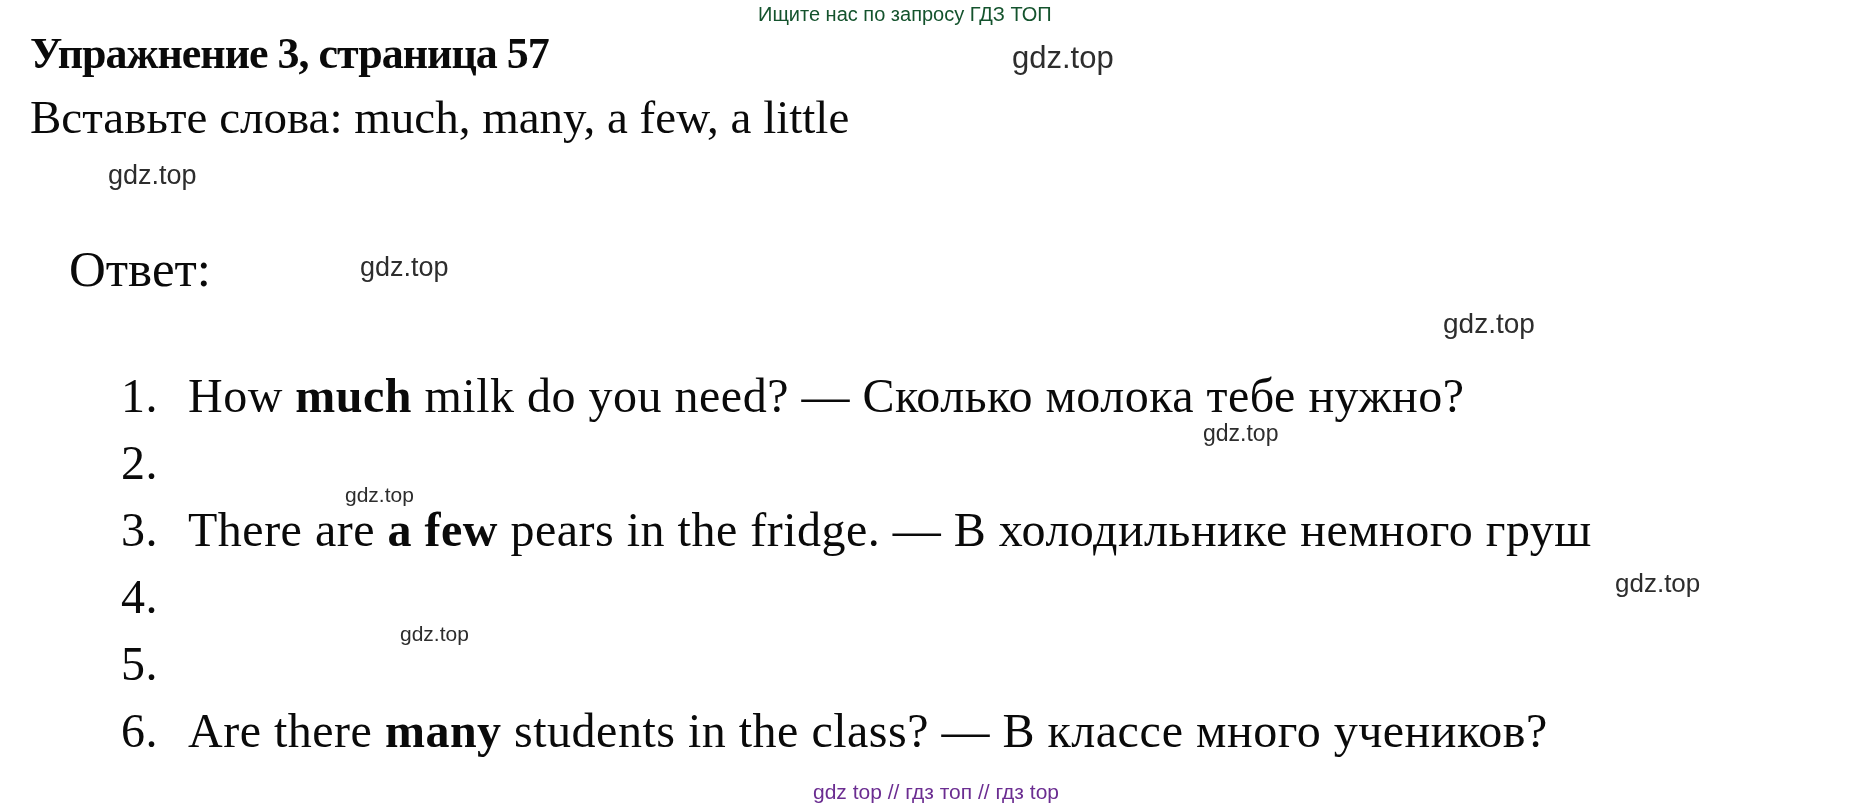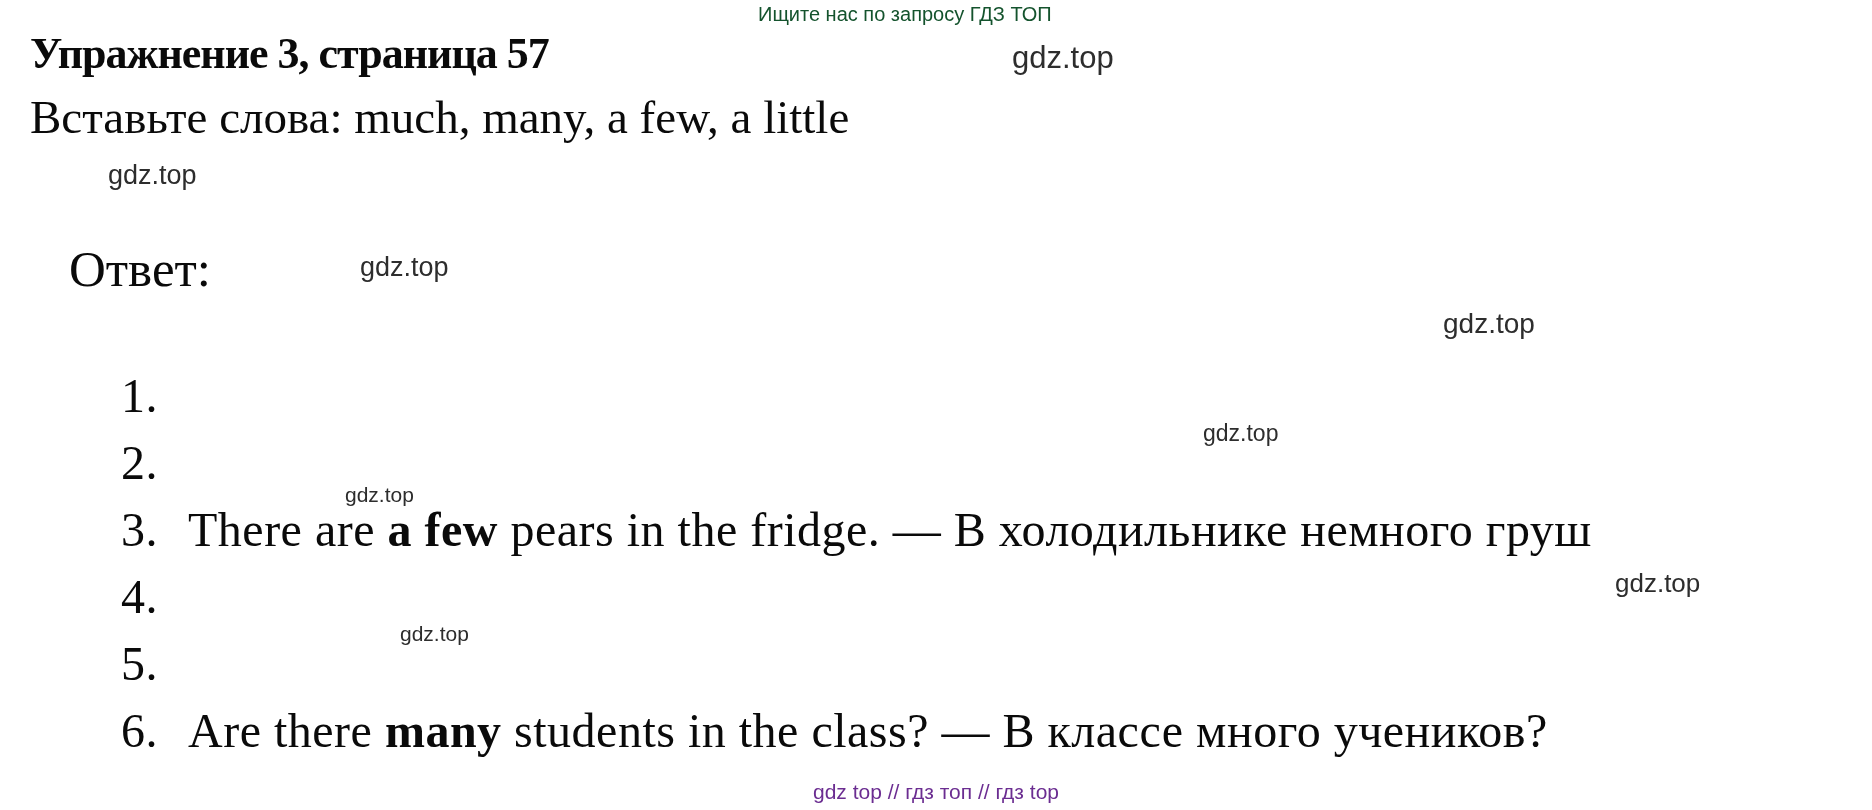--- a/index.html
+++ b/index.html
@@ -97,20 +97,21 @@
 <div class="abs wm wm-answer">gdz.top</div>
 <div class="abs wm wm-right1">gdz.top</div>
 <div class="abs wm wm-line2">gdz.top</div>
 <div class="abs wm wm-line3">gdz.top</div>
 <div class="abs wm wm-line4">gdz.top</div>
 <div class="abs wm wm-line5">gdz.top</div>
 
 <ol class="answer-list">
   <li>
     <span class="num">1.</span>
+      <span><span>How </span><span class="b">much</span><span> milk do you need? — Сколько молока тебе нужно?</span></span>
   </li>
   <li>
     <span class="num">2.</span>
   </li>
   <li>
     <span class="num">3.</span>
       <span><span>There are </span><span class="b">a few</span><span> pears in the fridge. — В холодильнике немного груш</span></span>
   </li>
   <li>
     <span class="num">4.</span>

